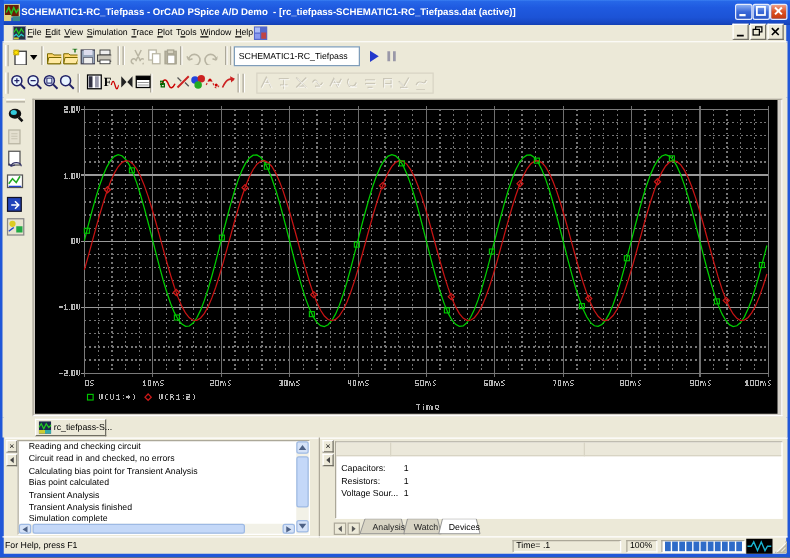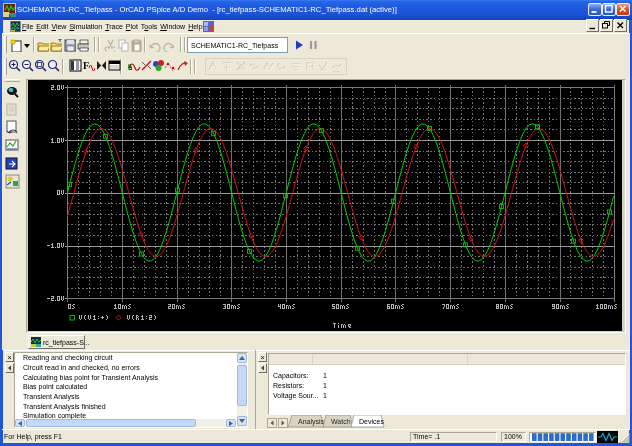--- a/index.html
+++ b/index.html
@@ -15,21 +15,21 @@
 
 <div class="abs titlebar"></div>
 <div class="abs" style="left:3px;top:3px;width:14px;height:14px">
 <svg width="14" height="14">
       <rect x="0.5" y="0.5" width="12" height="10" fill="#6b1d05" stroke="#c8c89a" stroke-width="1"></rect>
       <polyline points="2,7 4,3 6,8 8,3 10,7 12,4" stroke="#25c025" stroke-width="1.2" fill="none"></polyline>
       <rect x="0" y="9" width="6" height="5" fill="#e0d080"></rect>
       <rect x="7" y="10" width="6" height="4" fill="#3a8888"></rect>
     </svg>
 </div>
-<div class="abs" style="left:17px;top:5px;font-size:7.7px;font-weight:normal;color:#fff;white-space:nowrap;letter-spacing:0">SCHEMATIC1-RC_Tiefpass - OrCAD PSpice A/D Demo&nbsp; - [rc_tiefpass-SCHEMATIC1-RC_Tiefpass.dat (active)]</div>
+<div class="abs" style="left:17px;top:5px;font-size:7.7px;font-weight:bold;color:#fff;white-space:nowrap;letter-spacing:0">SCHEMATIC1-RC_Tiefpass - OrCAD PSpice A/D Demo&nbsp; - [rc_tiefpass-SCHEMATIC1-RC_Tiefpass.dat (active)]</div>
 <div class="abs tbtn" style="left:588px;background:linear-gradient(180deg,#8db0f2 0%,#3a68d8 50%,#2a56c4 100%)"><svg width="12" height="11">
       <path d="M2.5,8 H7.5" stroke="#fff" stroke-width="1.8"></path>
     </svg></div>
 <div class="abs tbtn" style="left:602px;background:linear-gradient(180deg,#8db0f2 0%,#3a68d8 50%,#2a56c4 100%)"><svg width="12" height="11">
       <rect x="2.5" y="1.5" width="6.5" height="6.5" fill="none" stroke="#fff" stroke-width="1.4"></rect>
     </svg></div>
 <div class="abs tbtn" style="left:616px;background:linear-gradient(180deg,#f0a088 0%,#dd5022 50%,#c43a10 100%)"><svg width="12" height="11">
       <path d="M3,2 L8.5,7.5 M8.5,2 L3,7.5" stroke="#fff" stroke-width="1.6"></path>
     </svg></div>
 

